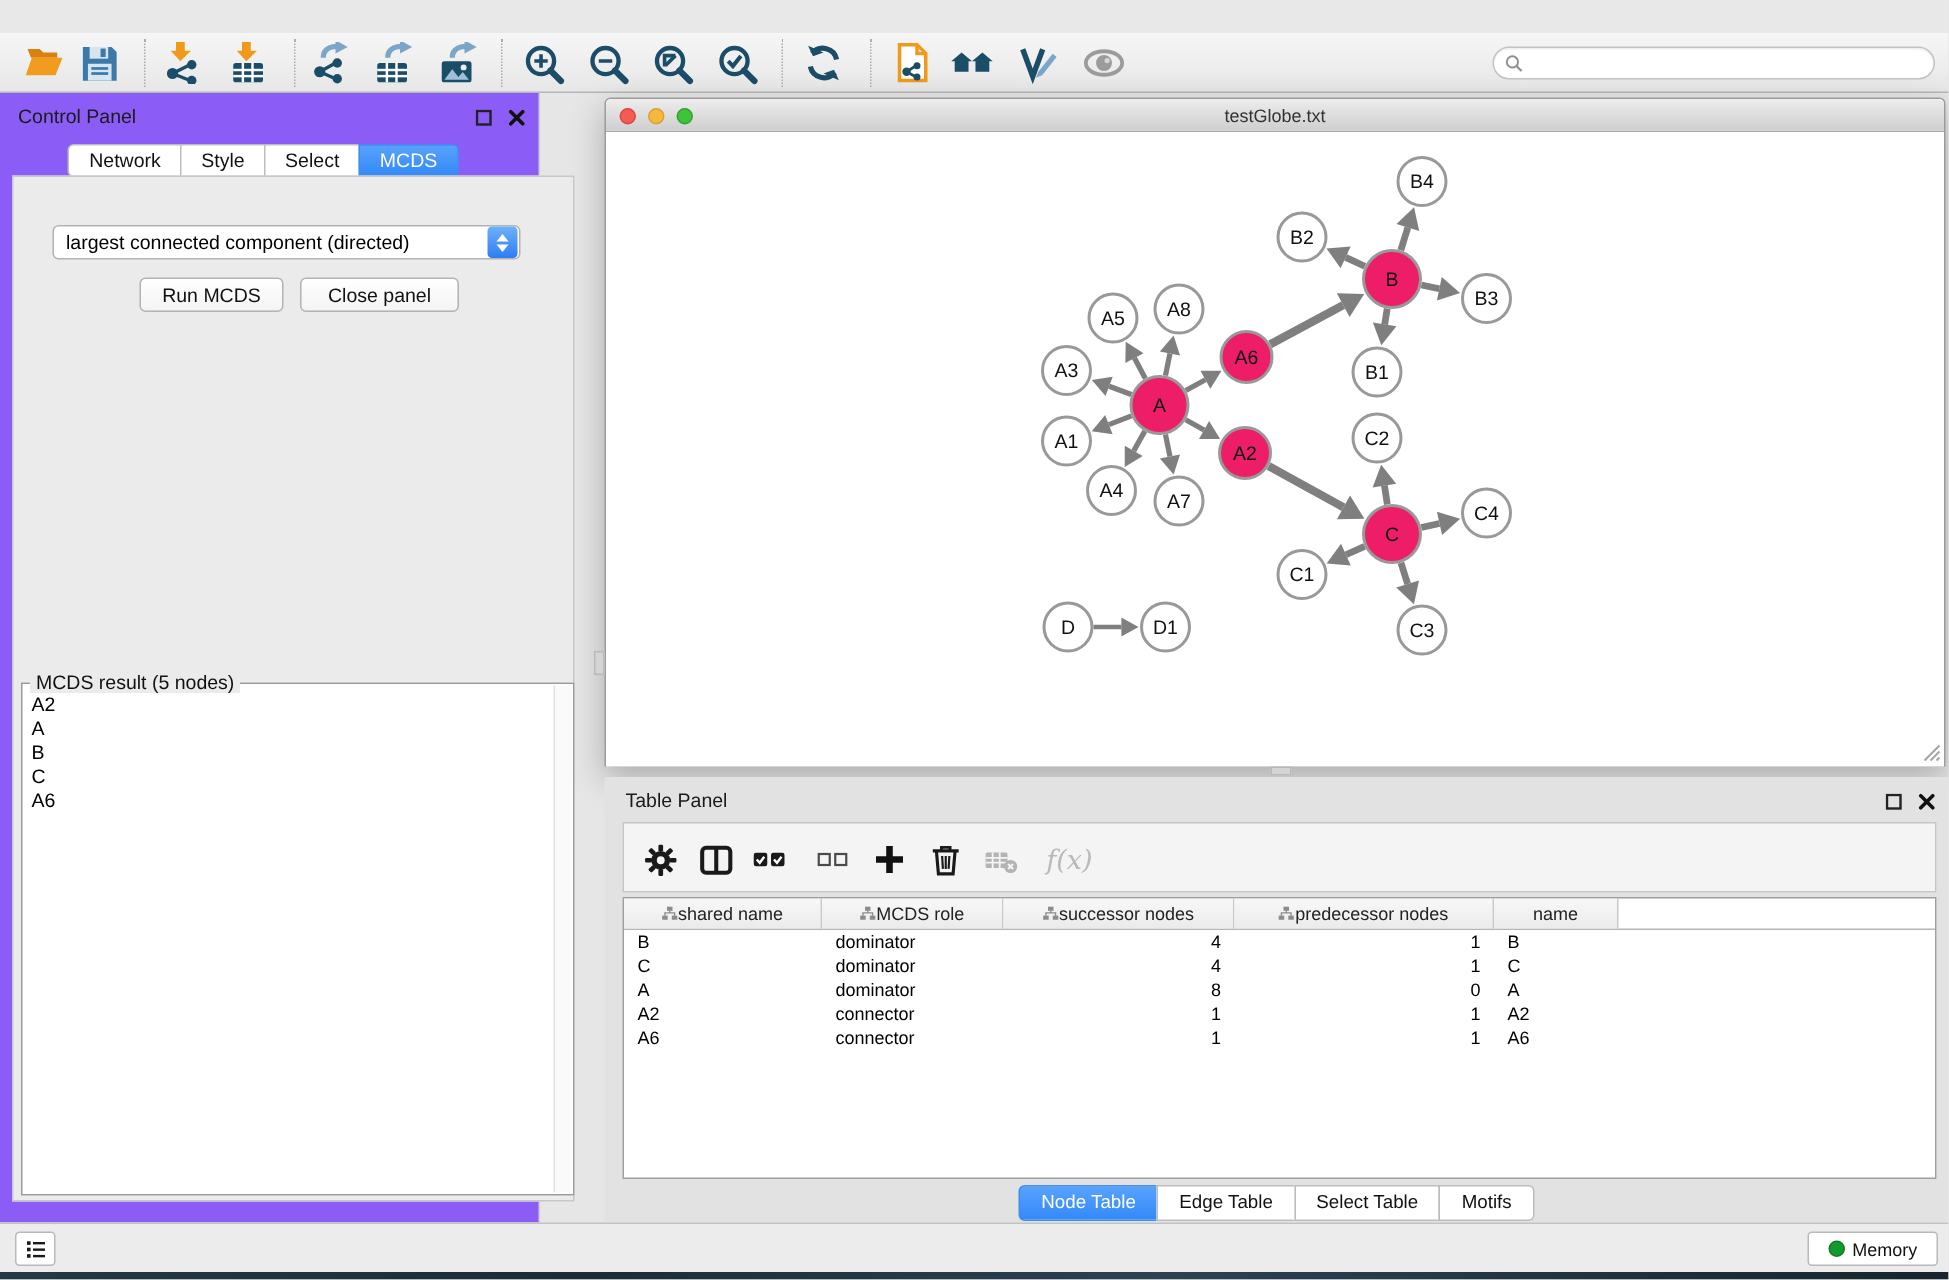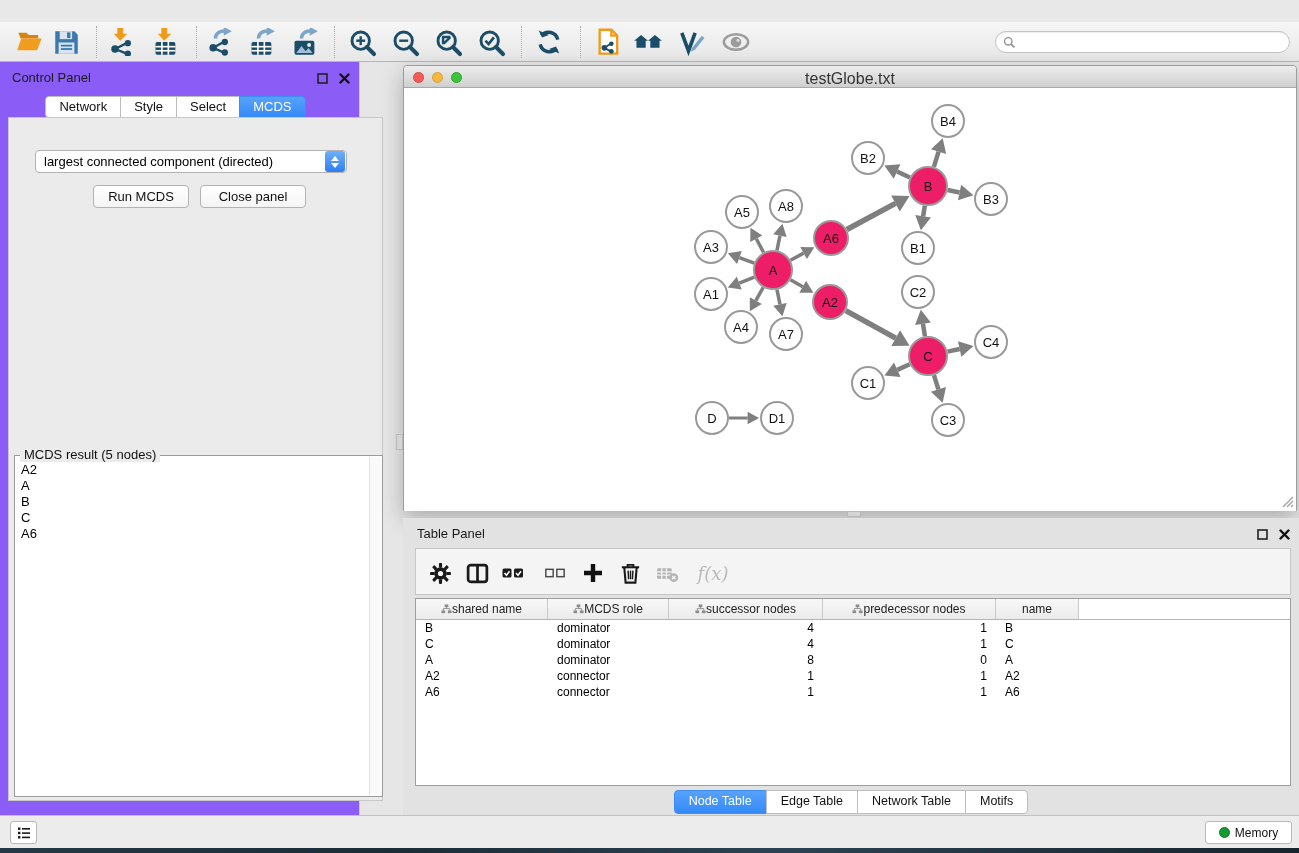--- a/index.html
+++ b/index.html
@@ -63,21 +63,21 @@
   .result-list { position:absolute; left:2px; top:6px; right:14px; bottom:2px; overflow:hidden; }
   .list-item { font-size:13px; color:#000; line-height:16px; padding-left:4px; }
   .v-scroll-track { position:absolute; right:1px; top:1px; bottom:1px; width:12px; background:#fafafa; border-left:1px solid #e2e2e2; }
 
   
   .network-window { position:absolute; left:403px; top:3px; width:894px; height:446px;
     background:#fff; border:1px solid #9c9c9c; border-radius:4px 4px 0 0;
     box-shadow:0 8px 22px rgba(0,0,0,.25); }
   .nw-titlebar { position:absolute; left:0; top:0; right:0; height:22px;
     background:linear-gradient(#ededed,#cfcfcf); border-bottom:1px solid #a8a8a8; border-radius:4px 4px 0 0; }
-  .nw-titlebar .title { position:absolute; left:0; right:0; top:4px; text-align:center; font-size:16px; color:#333; }
+  .nw-titlebar .title { position:absolute; left:0; right:0; top:4px; text-align:center; font-size:12px; color:#333; }
   .nw-lights { position:absolute; left:9px; top:6px; display:flex; gap:8px; }
   .nw-lights .light { width:11px; height:11px; }
   .nw-canvas { position:absolute; left:0; top:22px; width:892px; height:423px; background:#fff; overflow:hidden; }
   .resize-grip { position:absolute; right:2px; bottom:2px; width:14px; height:14px; }
   .scroll-mark-v { position:absolute; left:-8px; top:368px; width:7px; height:16px; background:#d4d4d4; border:1px solid #b9b9b9; }
   .scroll-mark-h { position:absolute; left:443px; bottom:-7px; width:14px; height:6px; background:#d4d4d4; border:1px solid #b9b9b9; }
 
   
   .table-panel { position:absolute; left:403px; top:456px; width:896px; height:297px; background:#e2e2e2; }
   .tp-toolbar { position:absolute; left:12px; top:30px; width:876px; height:47px; background:#f4f4f4;
@@ -604,21 +604,21 @@
               <div class="td-cell" style="width: 154px; text-align: right;">1</div>
               <div class="td-cell" style="width: 173px; text-align: right;">1</div>
               <div class="td-cell" style="width: 83px; text-align: left;">A6</div>
             </div>
           </div>
       </div>
 
       <div class="tp-tabs">
           <div class="seg-tab active">Node Table</div>
           <div class="seg-tab">Edge Table</div>
-          <div class="seg-tab">Network Table</div>
+          <div class="seg-tab">Select Table</div>
           <div class="seg-tab">Motifs</div>
         </div>
     </div>
   </div>
 
   <div class="statusbar">
     <button class="sb-left-btn">
       <svg width="16" height="16" viewBox="0 0 16 16">
         <g fill="#1a1a1a">
           <rect x="2" y="2.5" width="2.4" height="2.4"></rect>

